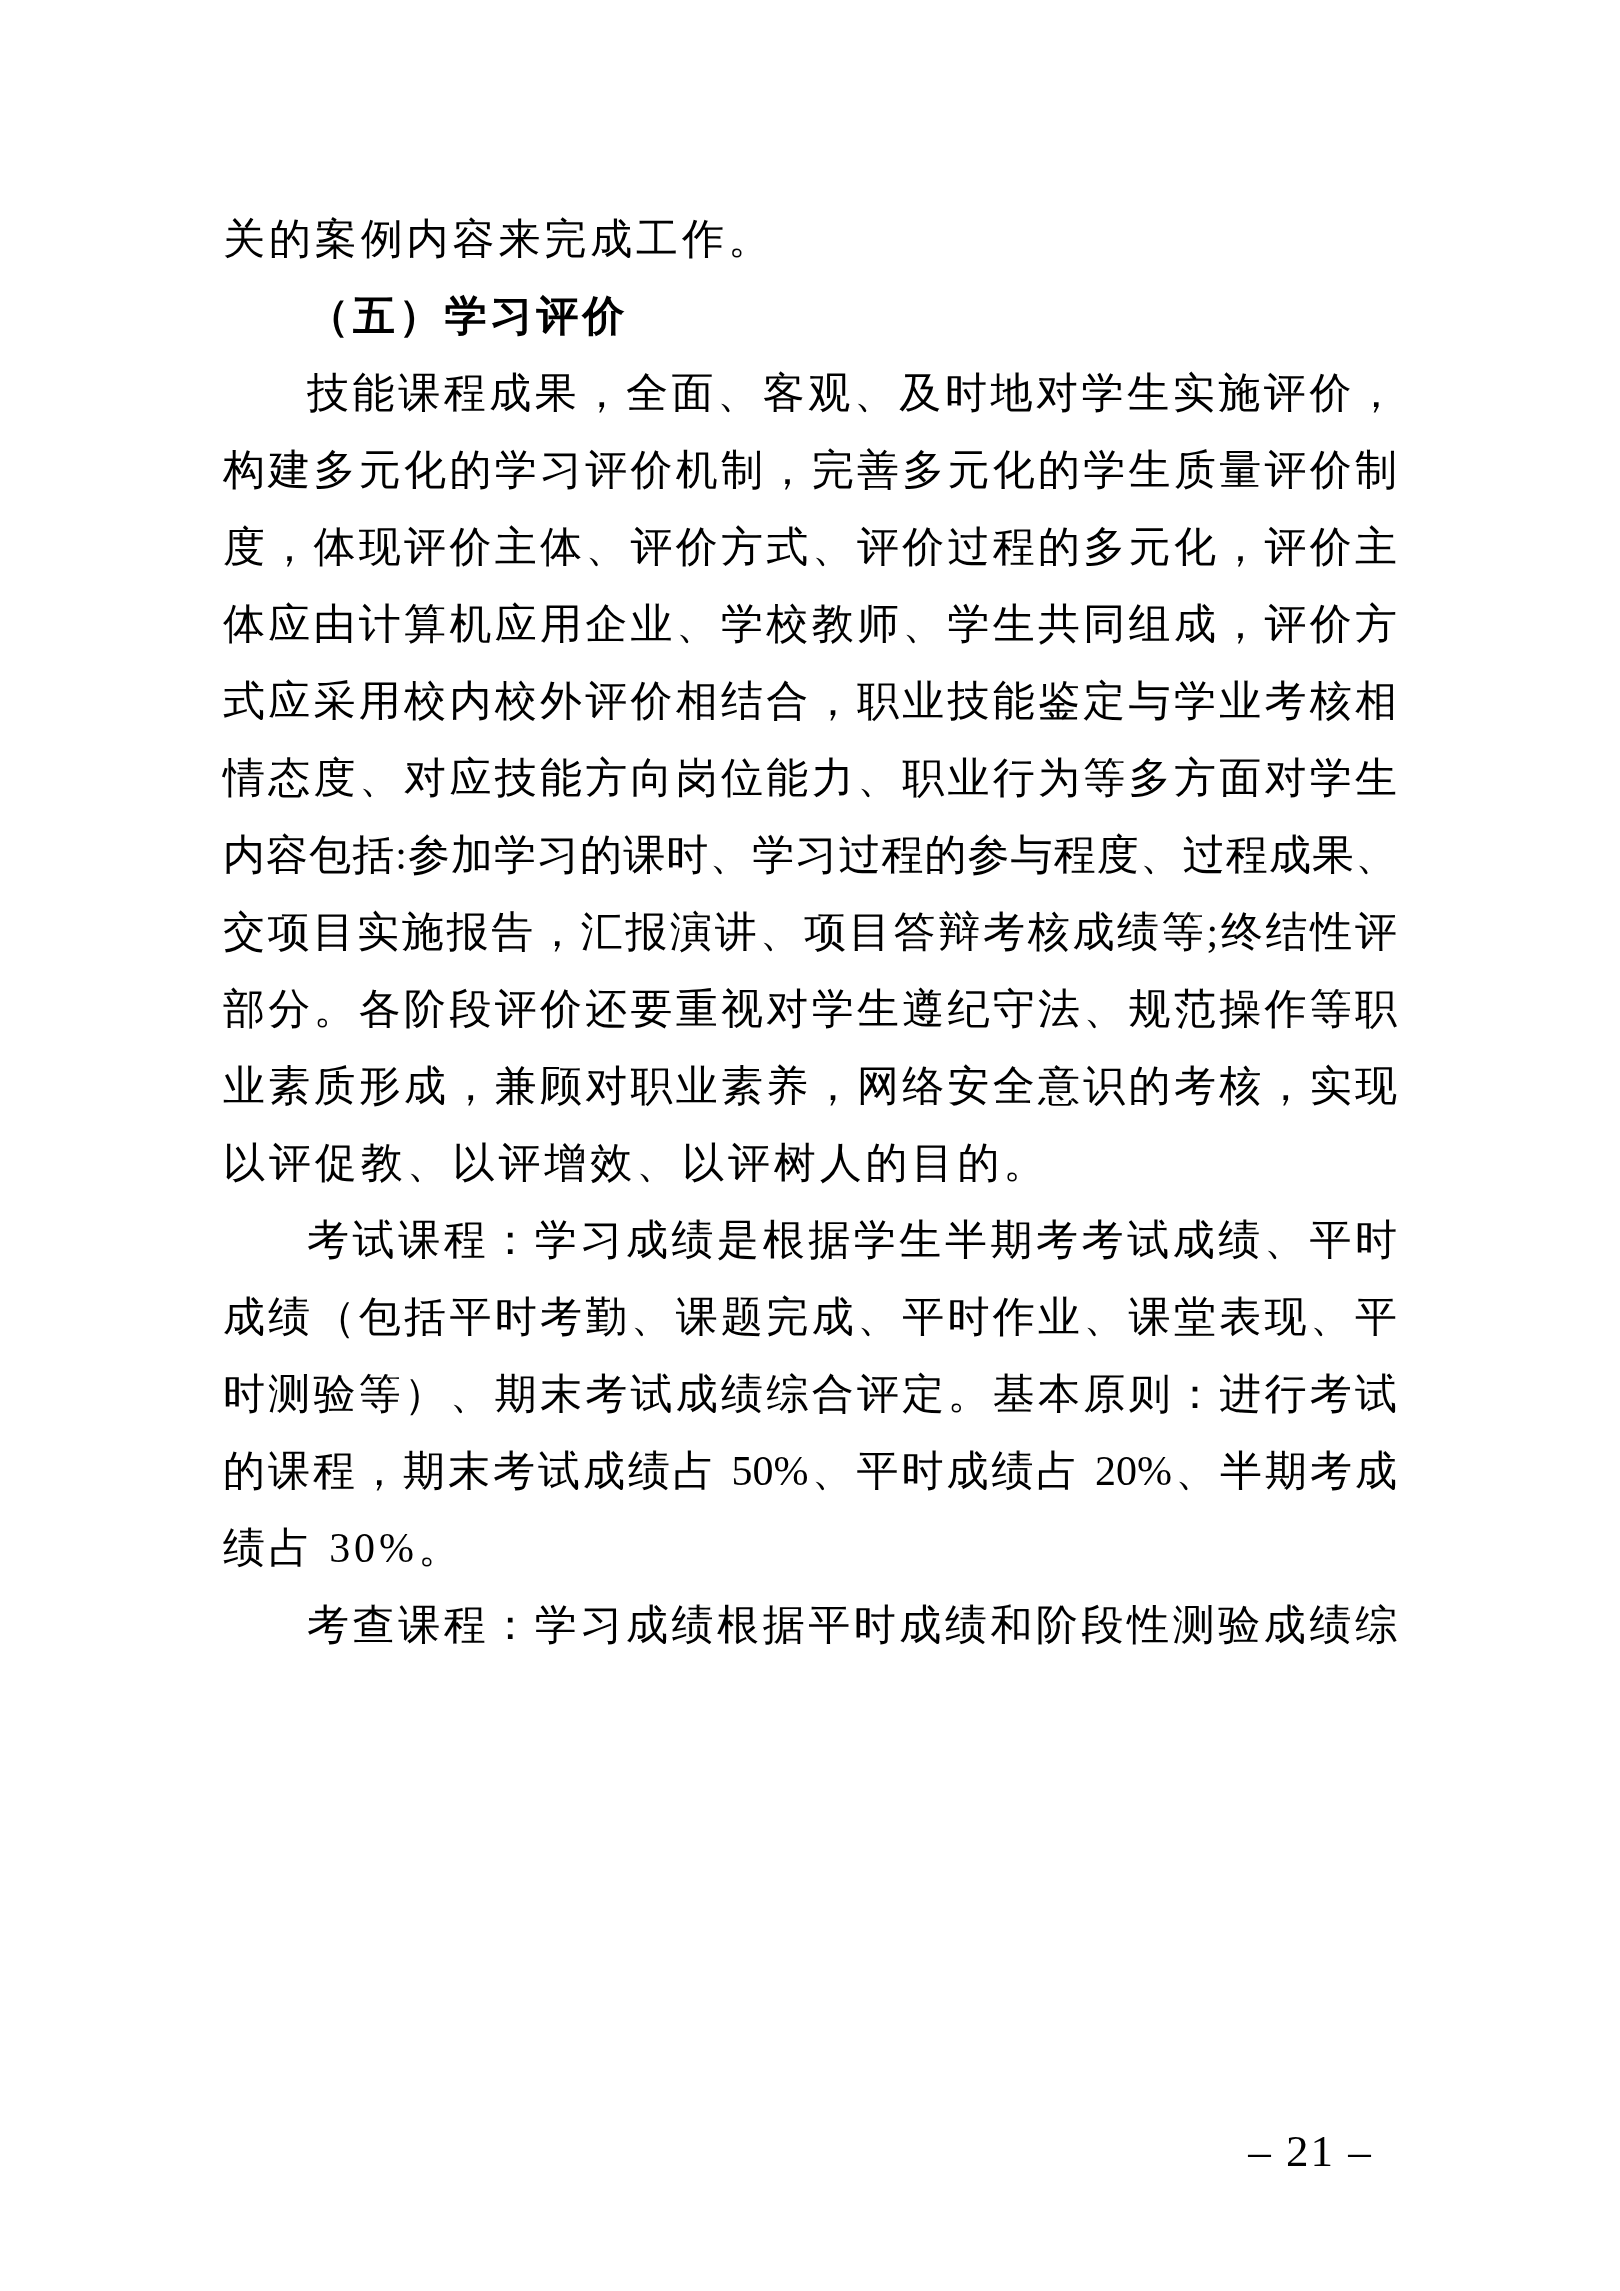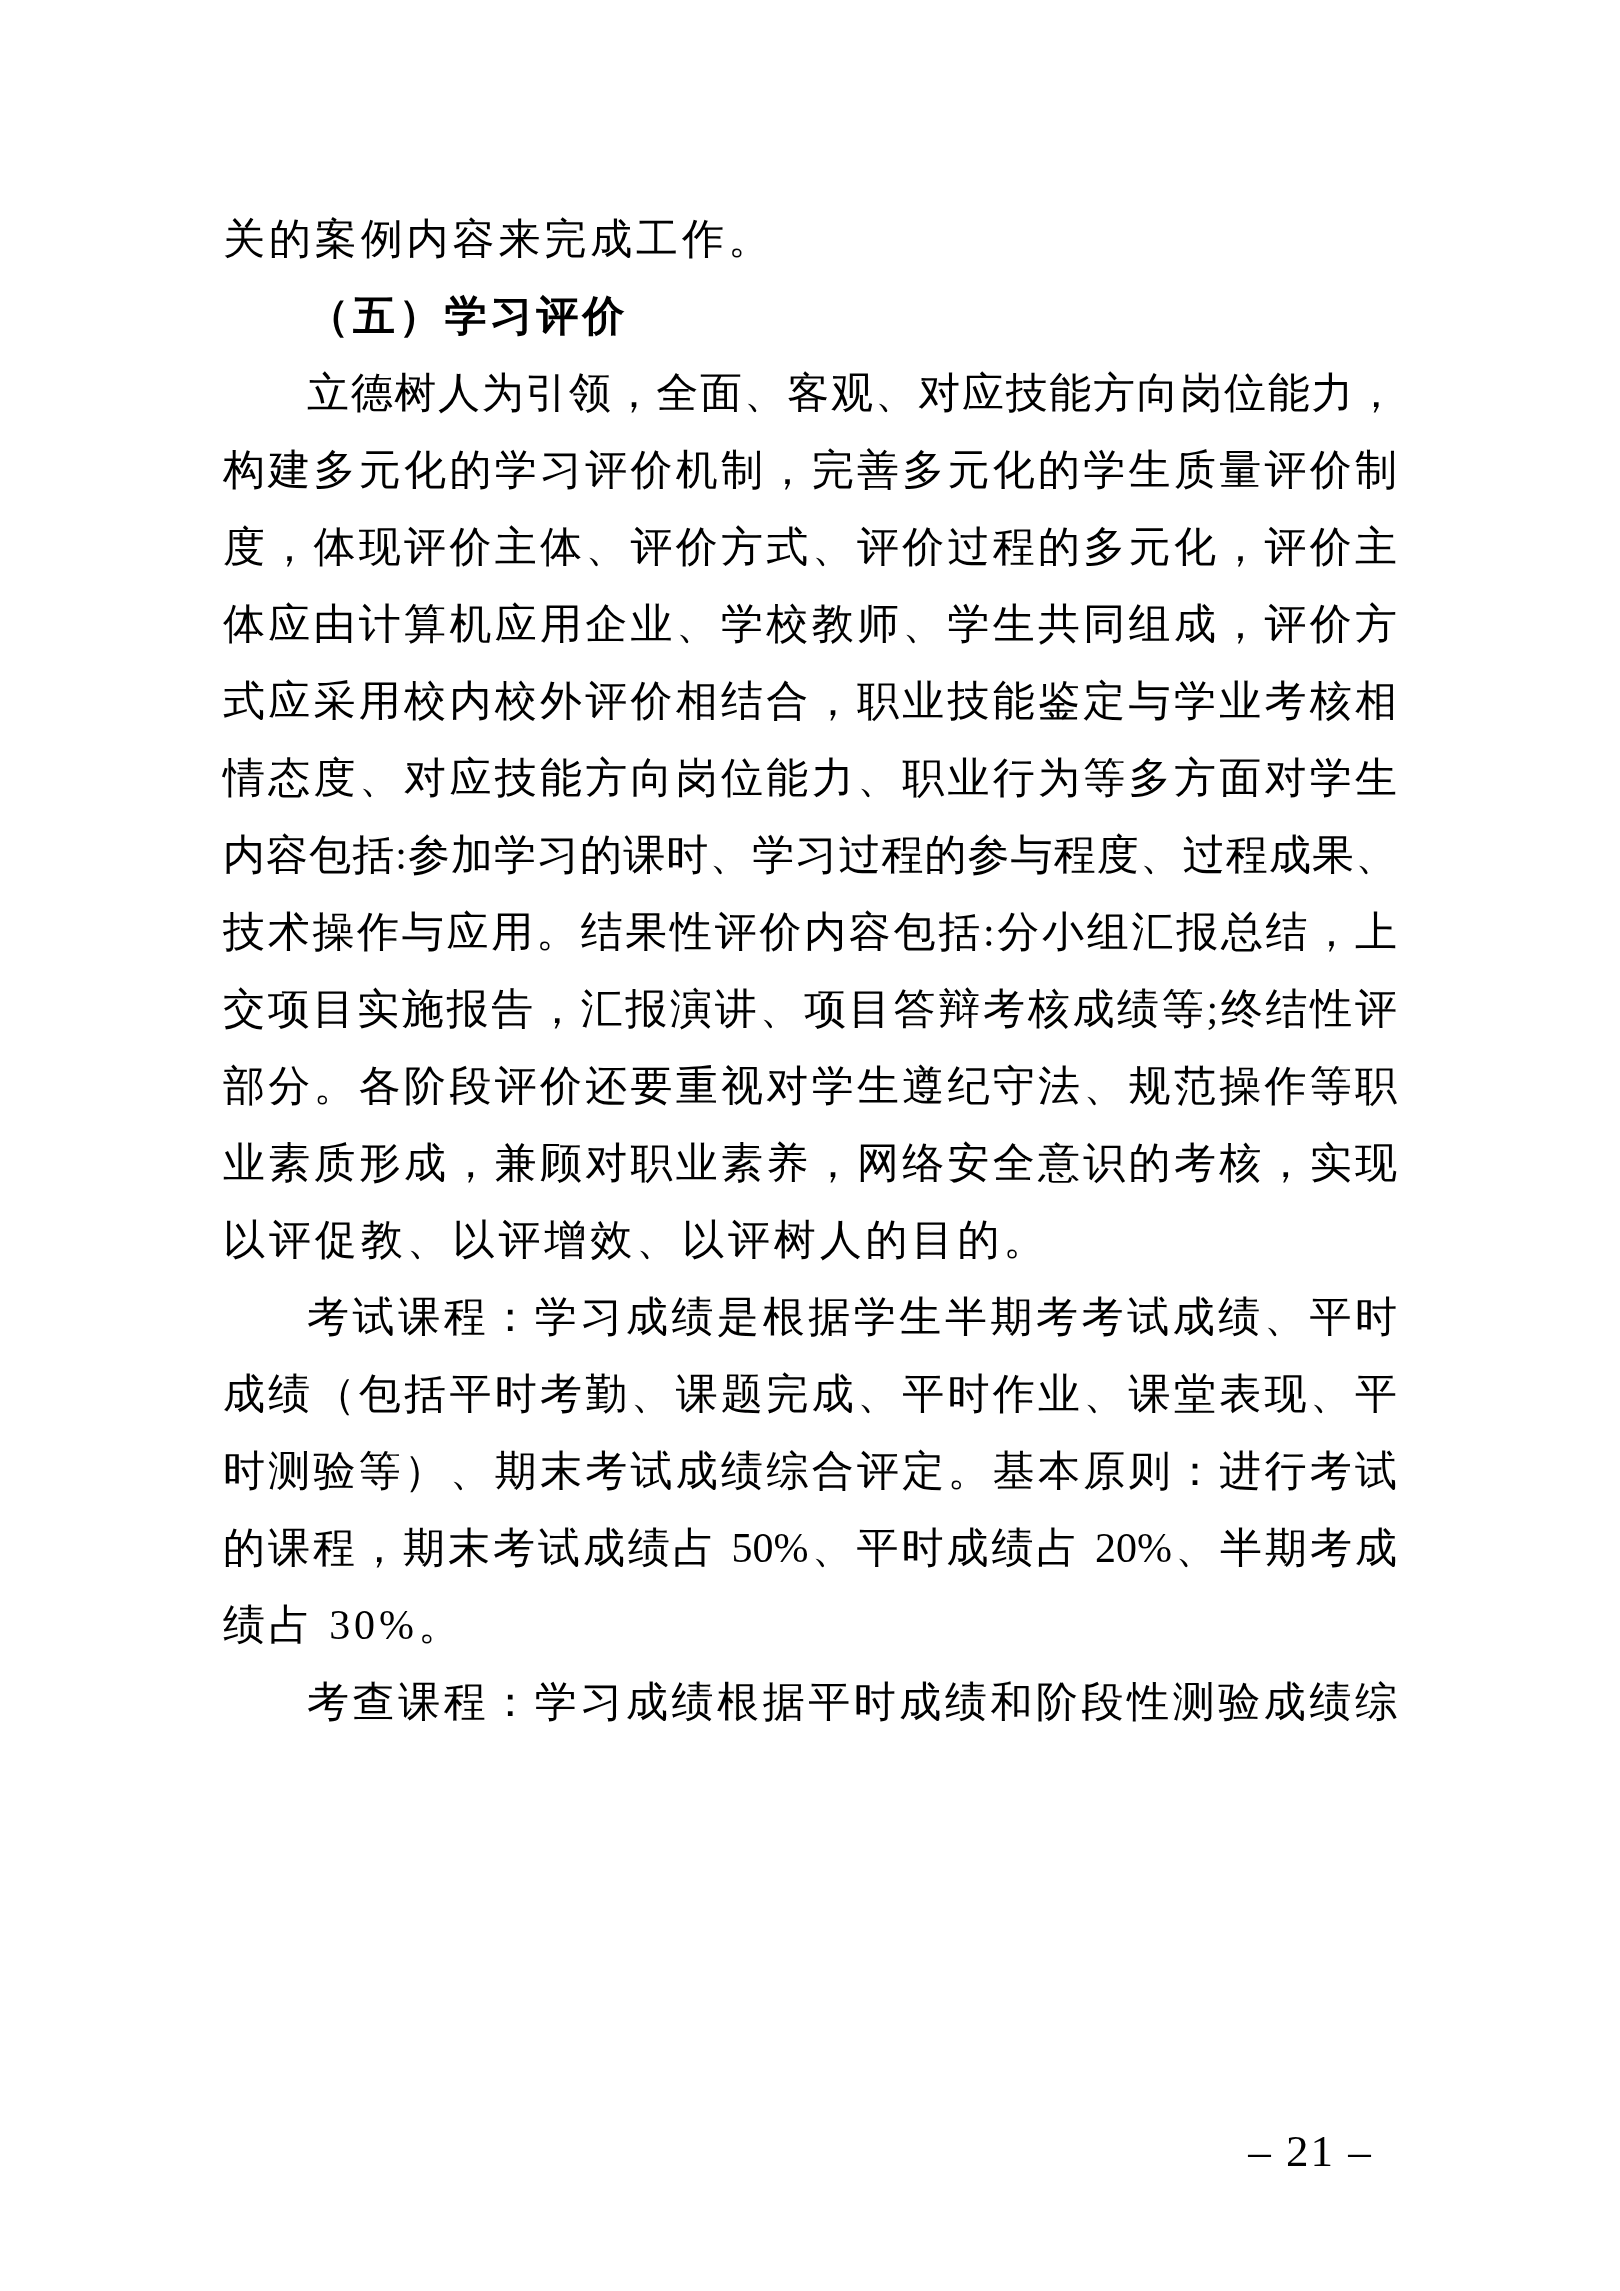--- a/index.html
+++ b/index.html
@@ -52,28 +52,27 @@
     letter-spacing: 2px;
   }
 </style>
 </head>
 <body>
 
 <div class="page">
   <div class="content">
     <div class="line">关的案例内容来完成工作。</div>
     <div class="line heading indent">（五）学习评价</div>
-    <div class="line justify indent">立德树人为引领，全面、客观、对应技能方向岗位能力，</div>
+    <div class="line justify indent">技能课程成果，全面、客观、及时地对学生实施评价，</div>
     <div class="line justify">构建多元化的学习评价机制，完善多元化的学生质量评价制</div>
     <div class="line justify">度，体现评价主体、评价方式、评价过程的多元化，评价主</div>
     <div class="line justify">体应由计算机应用企业、学校教师、学生共同组成，评价方</div>
     <div class="line justify">式应采用校内校外评价相结合，职业技能鉴定与学业考核相</div>
     <div class="line justify">情态度、对应技能方向岗位能力、职业行为等多方面对学生</div>
     <div class="line justify">内容包括:参加学习的课时、学习过程的参与程度、过程成果、</div>
-    <div class="line justify">技术操作与应用。结果性评价内容包括:分小组汇报总结，上</div>
     <div class="line justify">交项目实施报告，汇报演讲、项目答辩考核成绩等;终结性评</div>
     <div class="line justify">部分。各阶段评价还要重视对学生遵纪守法、规范操作等职</div>
     <div class="line justify">业素质形成，兼顾对职业素养，网络安全意识的考核，实现</div>
     <div class="line">以评促教、以评增效、以评树人的目的。</div>
     <div class="line justify indent">考试课程：学习成绩是根据学生半期考考试成绩、平时</div>
     <div class="line justify">成绩（包括平时考勤、课题完成、平时作业、课堂表现、平</div>
     <div class="line justify">时测验等）、期末考试成绩综合评定。基本原则：进行考试</div>
     <div class="line justify">的课程，期末考试成绩占 50%、平时成绩占 20%、半期考成</div>
     <div class="line">绩占 30%。</div>
     <div class="line justify indent">考查课程：学习成绩根据平时成绩和阶段性测验成绩综</div>

